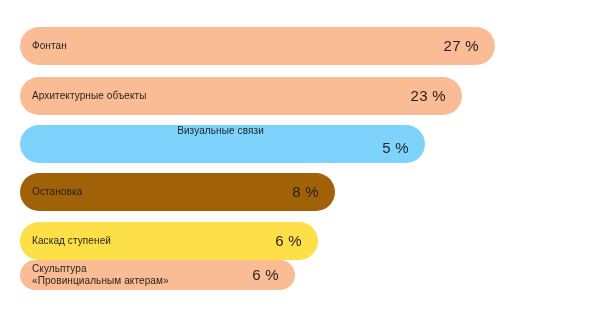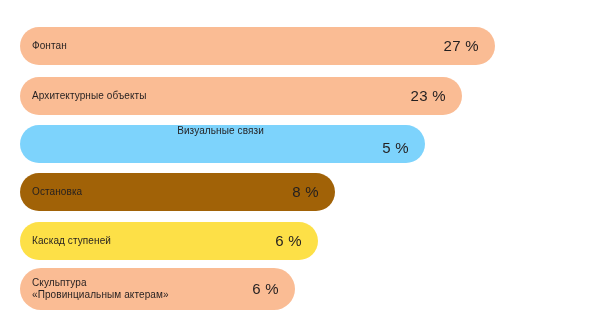--- a/index.html
+++ b/index.html
@@ -72,19 +72,19 @@
   <div class="bar-row" style="top: 173px; height: 38px; width: 315px; background: #a16207;">
     <span class="bar-label" style="color: rgb(35, 31, 32);">Остановка</span>
     <span class="bar-value" style="color: rgb(35, 31, 32);">8 %</span>
   </div>
 
   <div class="bar-row" style="top: 222px; height: 38px; width: 298px; background: #fde047;">
     <span class="bar-label" style="color: rgb(35, 31, 32);">Каскад ступеней</span>
     <span class="bar-value" style="color: rgb(35, 31, 32);">6 %</span>
   </div>
 
-  <div class="bar-row" style="top: 268px; height: 42px; width: 275px; background: rgb(250, 188, 148); justify-content: space-between;">
+  <div class="bar-row" style="top: 260px; height: 30px; width: 275px; background: rgb(250, 188, 148); justify-content: space-between;">
     <span class="bar-label" style="color: rgb(35, 31, 32);">Скульптура
 «Провинциальным актерам»</span>
     <span class="bar-value" style="color: rgb(35, 31, 32);">6 %</span>
   </div>
 
 </div>
 
 </body></html>

